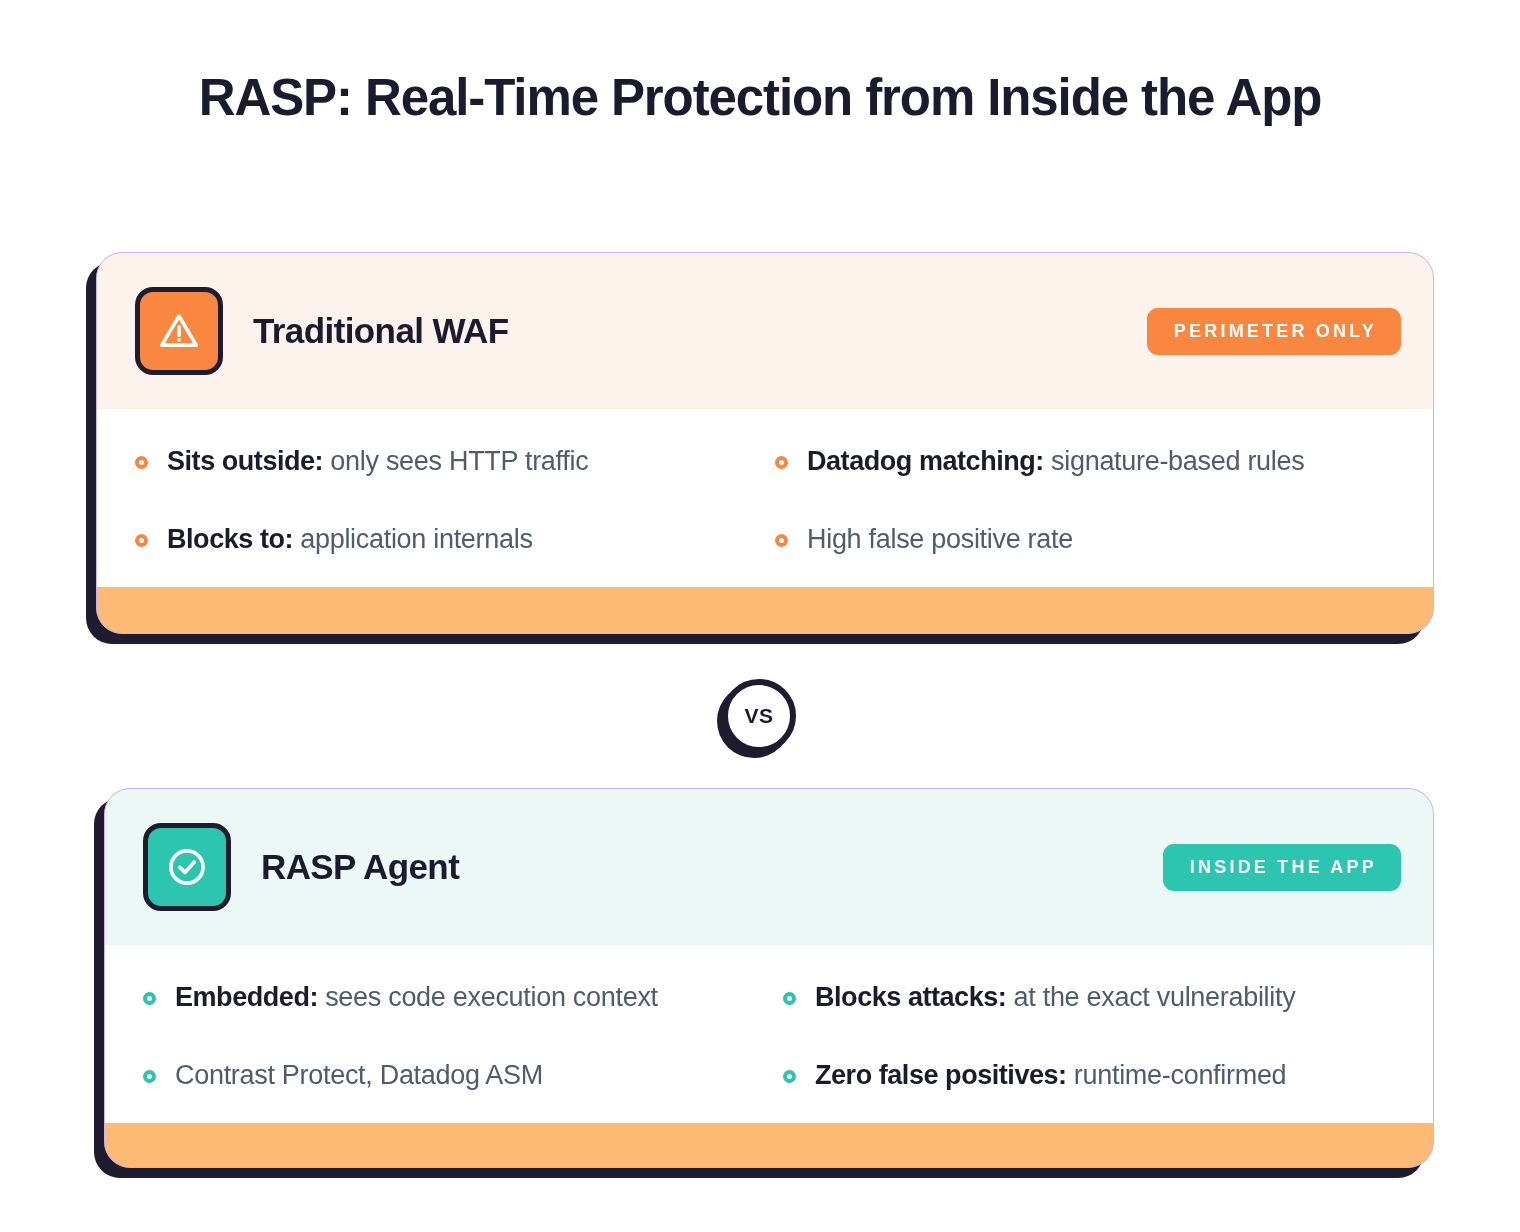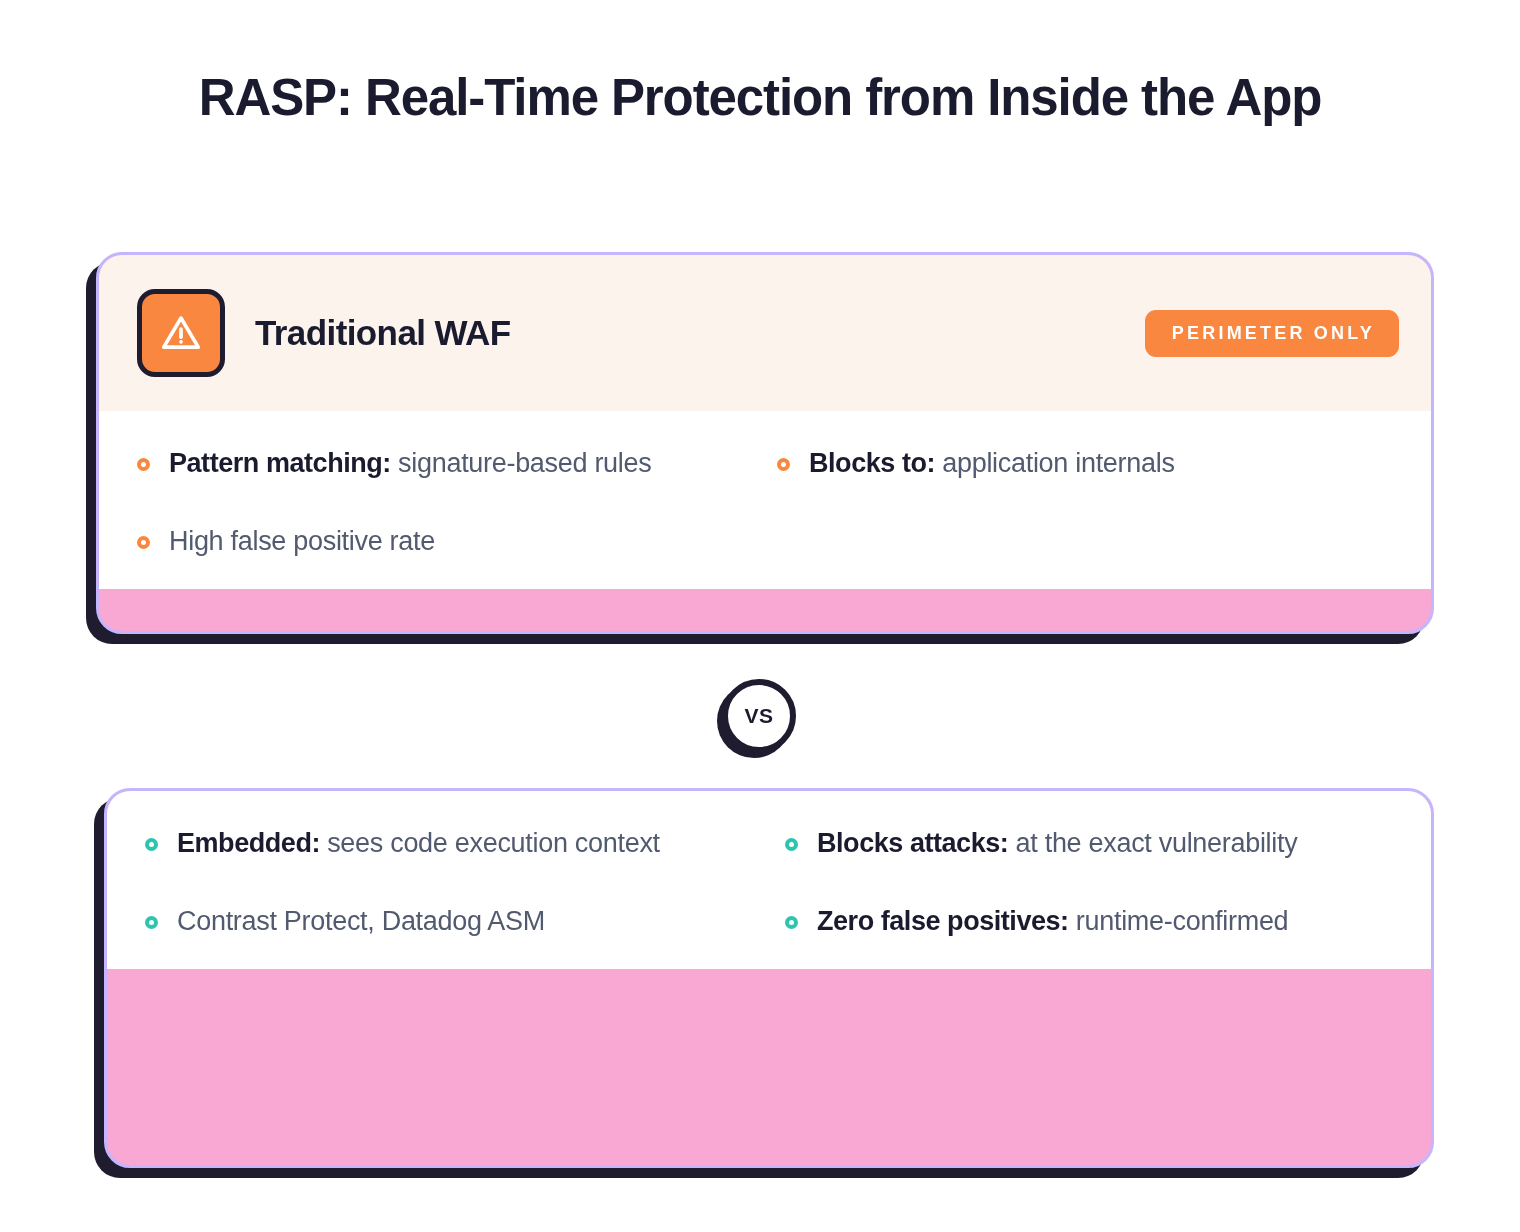--- a/index.html
+++ b/index.html
@@ -29,22 +29,22 @@
     font-size: 51px;
     line-height: 1.42;
     font-weight: 700;
     letter-spacing: -1.1px;
     color: #1B1B2F;
   }
 
   
   .card {
     position: absolute;
-    background: #f9a8d4;
-    border: 3px solid #c4b5fd;
+    background: #fdba74;
+    border: 1px solid #c4b5fd;
     border-radius: 26px;
     box-shadow: -10px 10px 0 0 #1E1C2E;
     overflow: hidden;
   }
 
   .card-waf  { left: 96px; top: 252px;  width: 1338px; height: 382px; }
   .card-rasp { left: 104px; top: 788px; width: 1330px; height: 380px; }
 
   .card-head {
     display: flex;
@@ -175,24 +175,28 @@
       <div class="card-title">Traditional WAF</div>
 
       <div class="spacer"></div>
 
       <div class="badge badge-waf">PERIMETER ONLY</div>
     </div>
 
     <div class="card-body">
       <div class="grid">
 
-
-        <div class="bullet">
-          <span class="dot dot-waf"></span>
-          <span><span class="b-strong">Pattern matching:</span><span class="b-rest"> signature-based rules</span></span>
+        <div class="bullet">
+          <span class="dot dot-waf"></span>
+          <span><span class="b-strong">Sits outside:</span><span class="b-rest"> only sees HTTP traffic</span></span>
+        </div>
+
+        <div class="bullet">
+          <span class="dot dot-waf"></span>
+          <span><span class="b-strong">Datadog matching:</span><span class="b-rest"> signature-based rules</span></span>
         </div>
 
         <div class="bullet">
           <span class="dot dot-waf"></span>
           <span><span class="b-strong">Blocks to:</span><span class="b-rest"> application internals</span></span>
         </div>
 
         <div class="bullet">
           <span class="dot dot-waf"></span>
           <span><span class="b-strong"></span><span class="b-rest">High false positive rate</span></span>
@@ -201,20 +205,35 @@
       </div>
     </div>
   </section>
 
   <div class="vs-wrap">
     <div class="vs">VS</div>
   </div>
 
   <section class="card card-rasp">
 
+    <div class="card-head head-rasp">
+
+      <div class="icon-tile tile-rasp">
+        <svg width="46" height="46" viewBox="0 0 24 24" fill="none" stroke="#FFFFFF" stroke-width="1.9" stroke-linecap="round" stroke-linejoin="round">
+          <circle cx="12" cy="12" r="8.4"></circle>
+          <path d="M8.3 12.2 L11 14.8 L15.8 9.4"></path>
+        </svg>
+      </div>
+
+      <div class="card-title">RASP Agent</div>
+
+      <div class="spacer"></div>
+
+      <div class="badge badge-rasp">INSIDE THE APP</div>
+    </div>
 
     <div class="card-body">
       <div class="grid">
 
         <div class="bullet">
           <span class="dot dot-rasp"></span>
           <span><span class="b-strong">Embedded:</span><span class="b-rest"> sees code execution context</span></span>
         </div>
 
         <div class="bullet">

